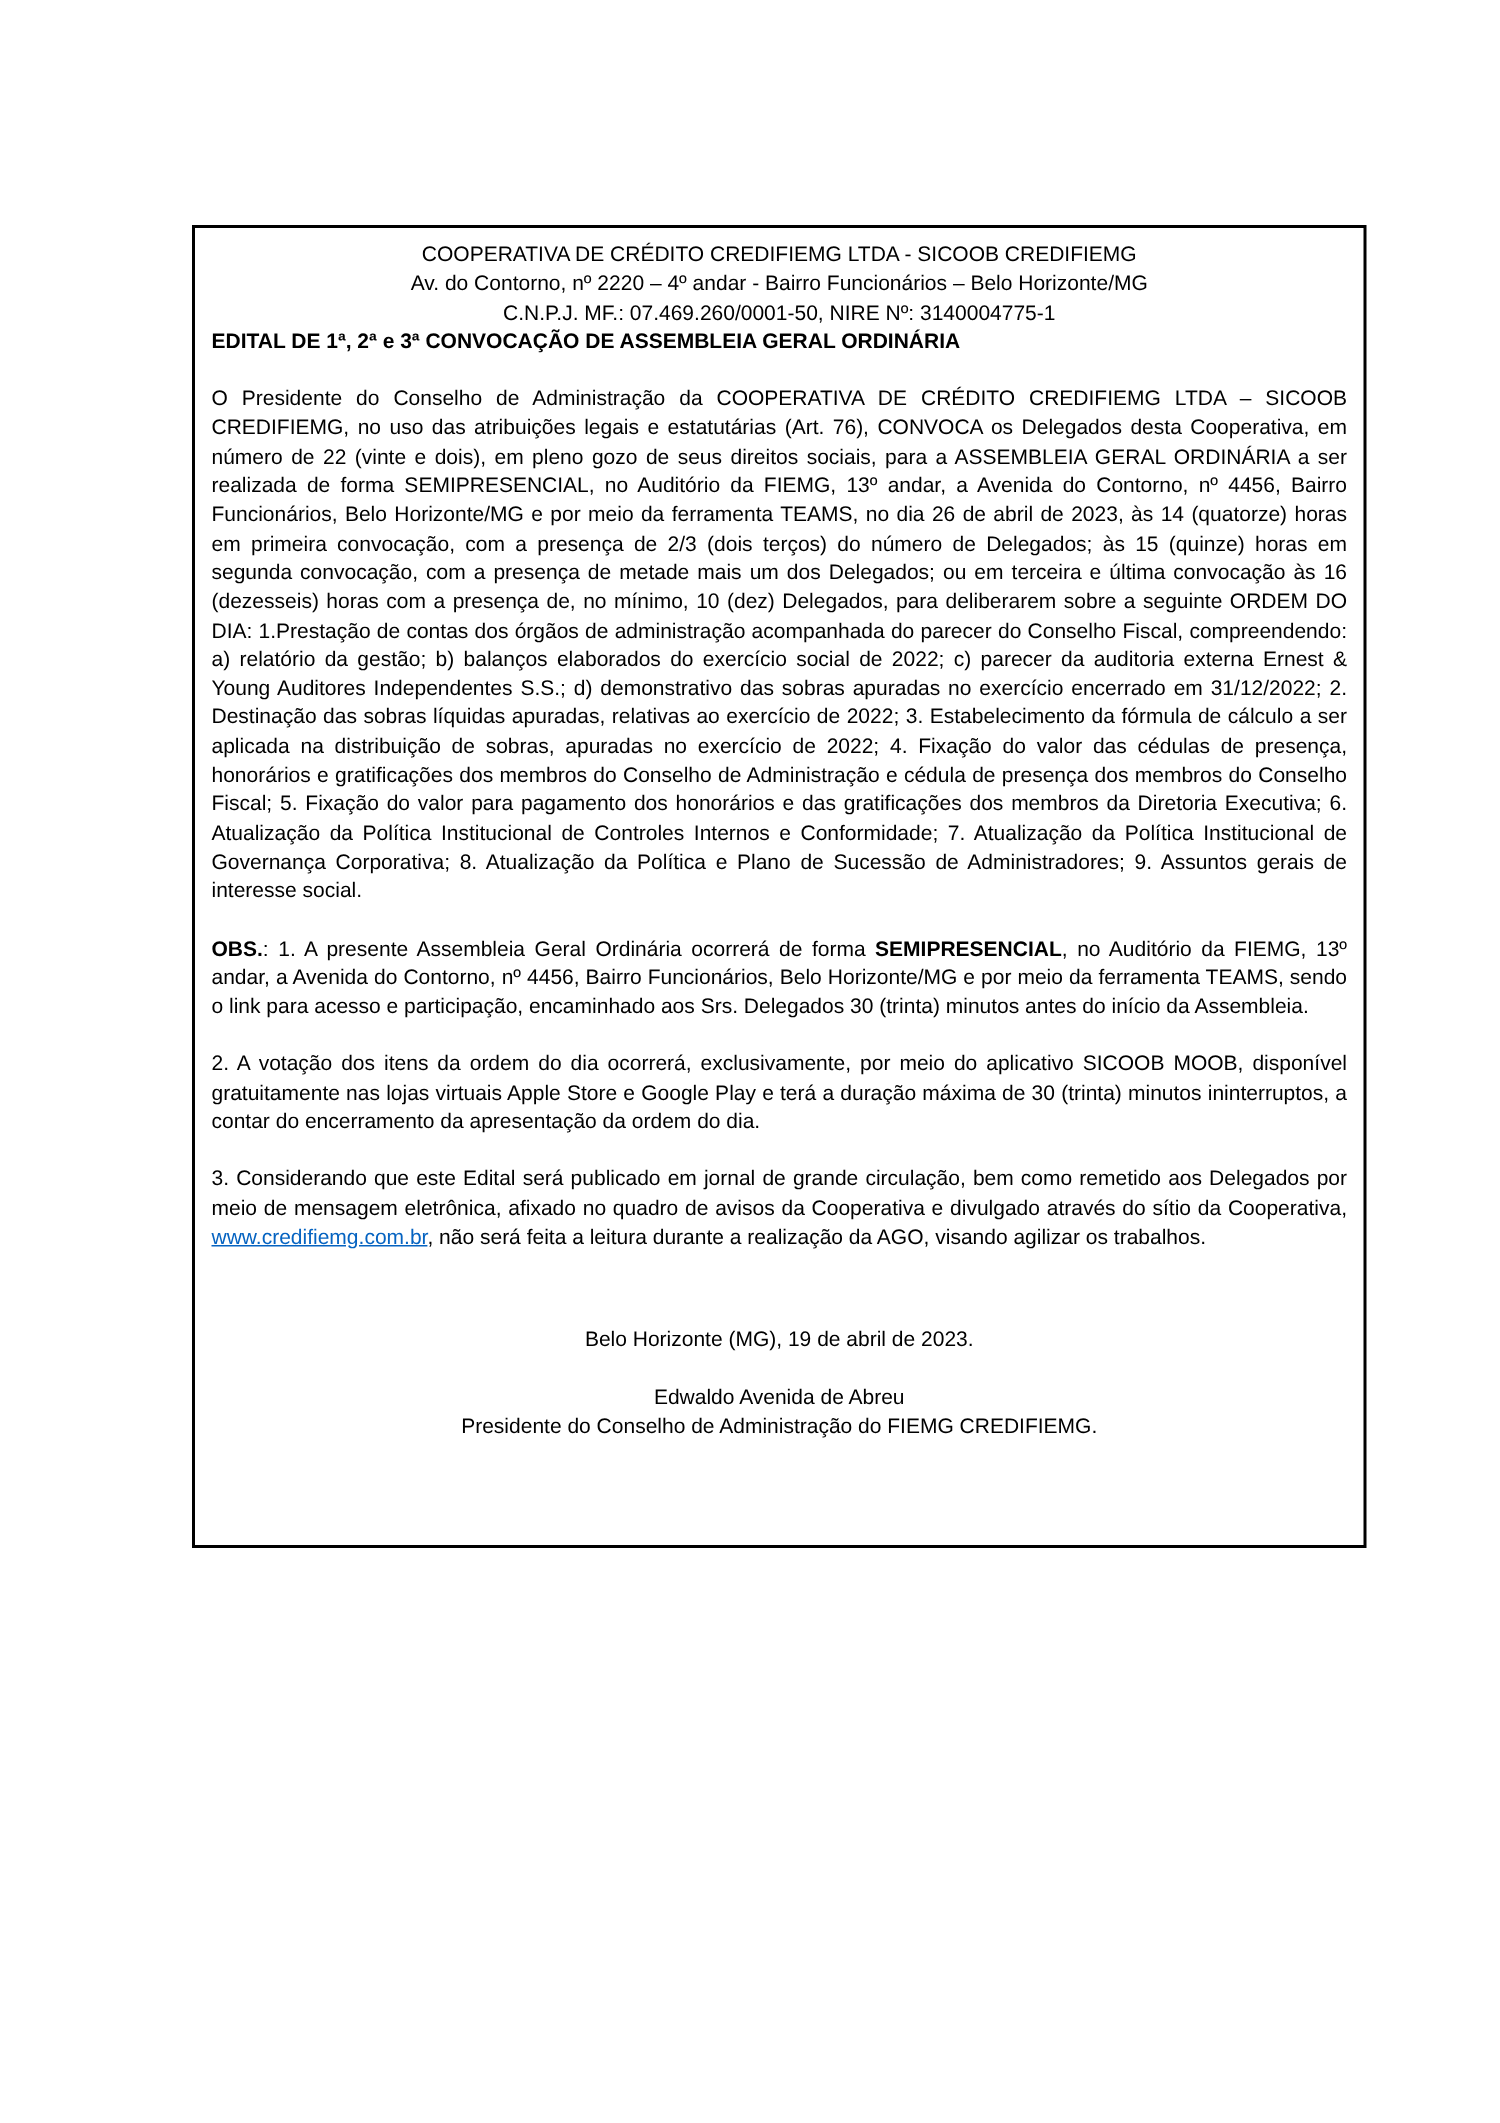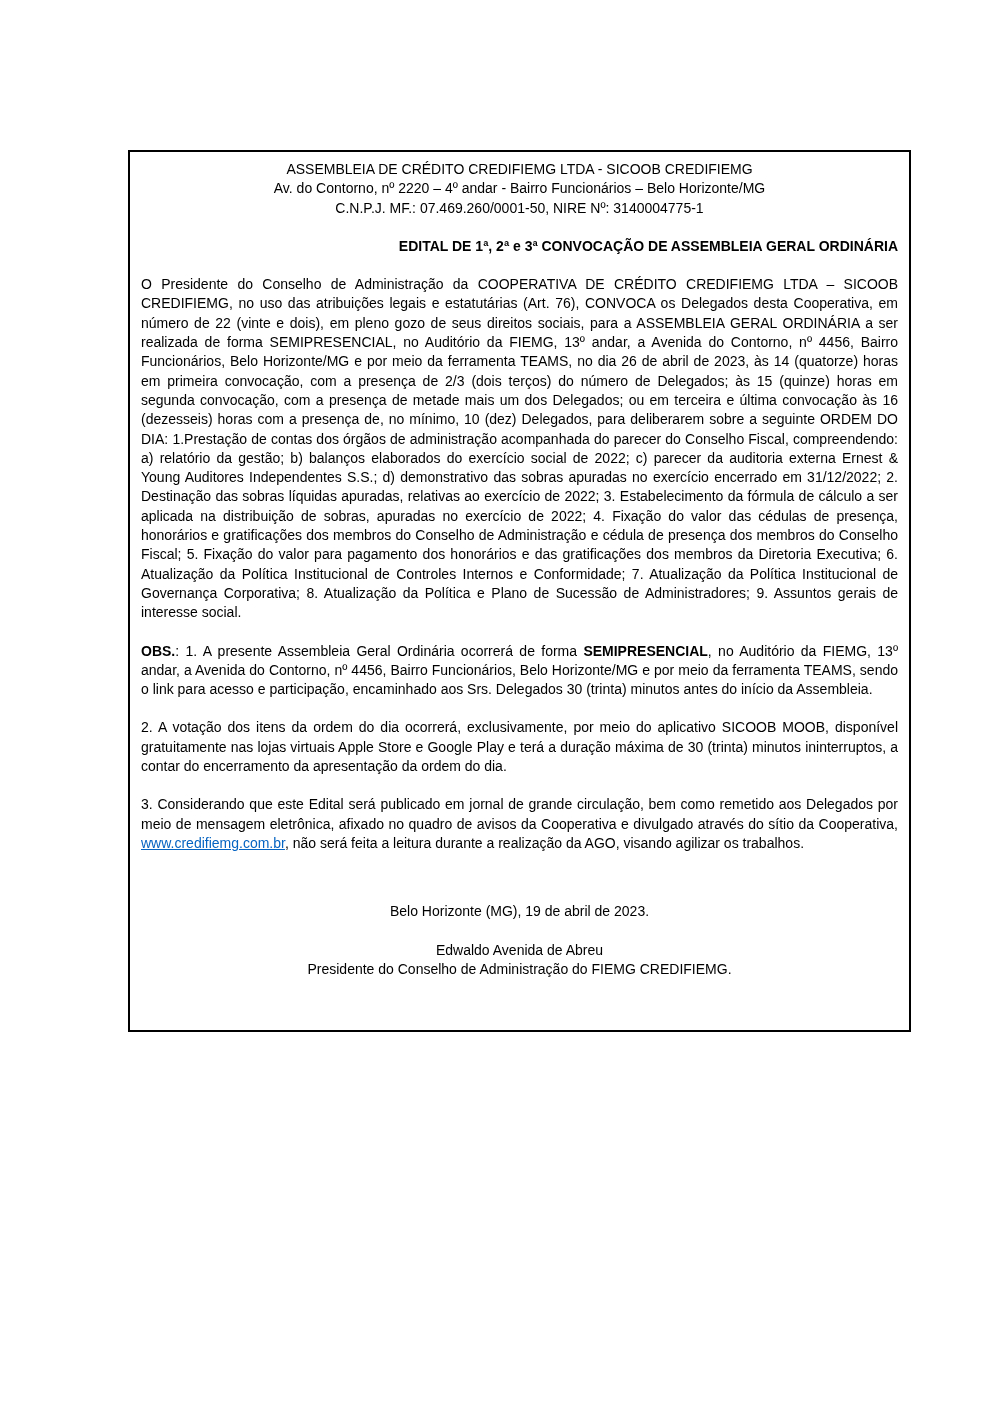--- a/index.html
+++ b/index.html
@@ -18,43 +18,42 @@
     width: 783px;
     min-height: 882px;
     border: 2px solid #000000;
     padding: 8px 11px 12px 11px;
     font-size: 14px;
     line-height: 19.3px;
   }
   .center { text-align: center; }
   .header-line { text-align: center; }
   .doc-title {
-    text-align: right;
+    text-align: left;
     font-weight: bold;
-    margin-top: 19px;
   }
   p.body-par {
     text-align: justify;
     margin-top: 19px;
   }
   .bold { font-weight: bold; }
   a.doc-link {
     text-decoration: underline;
     cursor: pointer;
     margin-top: 16px;
   }
   .date-line { margin-top: 49px; }
   .sig-name { margin-top: 19px; }
 </style>
 </head>
 <body>
 
 <div class="doc-frame">
 
-  <div class="header-line">ASSEMBLEIA DE CRÉDITO CREDIFIEMG LTDA - SICOOB CREDIFIEMG</div>
+  <div class="header-line">COOPERATIVA DE CRÉDITO CREDIFIEMG LTDA - SICOOB CREDIFIEMG</div>
   <div class="header-line">Av. do Contorno, nº 2220 – 4º andar - Bairro Funcionários – Belo Horizonte/MG</div>
   <div class="header-line">C.N.P.J. MF.: 07.469.260/0001-50, NIRE Nº: 3140004775-1</div>
 
   <div class="doc-title">EDITAL DE 1ª, 2ª e 3ª CONVOCAÇÃO DE ASSEMBLEIA GERAL ORDINÁRIA</div>
 
   <p class="body-par">O Presidente do Conselho de Administração da COOPERATIVA DE CRÉDITO CREDIFIEMG LTDA – SICOOB CREDIFIEMG, no uso das atribuições legais e estatutárias (Art. 76), CONVOCA os Delegados desta Cooperativa, em número de 22 (vinte e dois), em pleno gozo de seus direitos sociais, para a ASSEMBLEIA GERAL ORDINÁRIA a ser realizada de forma SEMIPRESENCIAL, no Auditório da FIEMG, 13º andar, a Avenida do Contorno, nº 4456, Bairro Funcionários, Belo Horizonte/MG e por meio da ferramenta TEAMS, no dia 26 de abril de 2023, às 14 (quatorze) horas em primeira convocação, com a presença de 2/3 (dois terços) do número de Delegados; às 15 (quinze) horas em segunda convocação, com a presença de metade mais um dos Delegados; ou em terceira e última convocação às 16 (dezesseis) horas com a presença de, no mínimo, 10 (dez) Delegados, para deliberarem sobre a seguinte ORDEM DO DIA: 1.Prestação de contas dos órgãos de administração acompanhada do parecer do Conselho Fiscal, compreendendo: a) relatório da gestão; b) balanços elaborados do exercício social de 2022; c) parecer da auditoria externa Ernest &amp; Young Auditores Independentes S.S.; d) demonstrativo das sobras apuradas no exercício encerrado em 31/12/2022; 2. Destinação das sobras líquidas apuradas, relativas ao exercício de 2022; 3. Estabelecimento da fórmula de cálculo a ser aplicada na distribuição de sobras, apuradas no exercício de 2022; 4. Fixação do valor das cédulas de presença, honorários e gratificações dos membros do Conselho de Administração e cédula de presença dos membros do Conselho Fiscal; 5. Fixação do valor para pagamento dos honorários e das gratificações dos membros da Diretoria Executiva; 6. Atualização da Política Institucional de Controles Internos e Conformidade; 7. Atualização da Política Institucional de Governança Corporativa; 8. Atualização da Política e Plano de Sucessão de Administradores; 9. Assuntos gerais de interesse social.</p>
 
   <p class="body-par"><span class="bold">OBS.</span><span>: 1. A presente Assembleia Geral Ordinária ocorrerá de forma </span><span class="bold">SEMIPRESENCIAL</span><span>, no Auditório da FIEMG, 13º andar, a Avenida do Contorno, nº 4456, Bairro Funcionários, Belo Horizonte/MG e por meio da ferramenta TEAMS, sendo o link para acesso e participação, encaminhado aos Srs. Delegados 30 (trinta) minutos antes do início da Assembleia.</span></p>
 
   <p class="body-par">2. A votação dos itens da ordem do dia ocorrerá, exclusivamente, por meio do aplicativo SICOOB MOOB, disponível gratuitamente nas lojas virtuais Apple Store e Google Play e terá a duração máxima de 30 (trinta) minutos ininterruptos, a contar do encerramento da apresentação da ordem do dia.</p>

